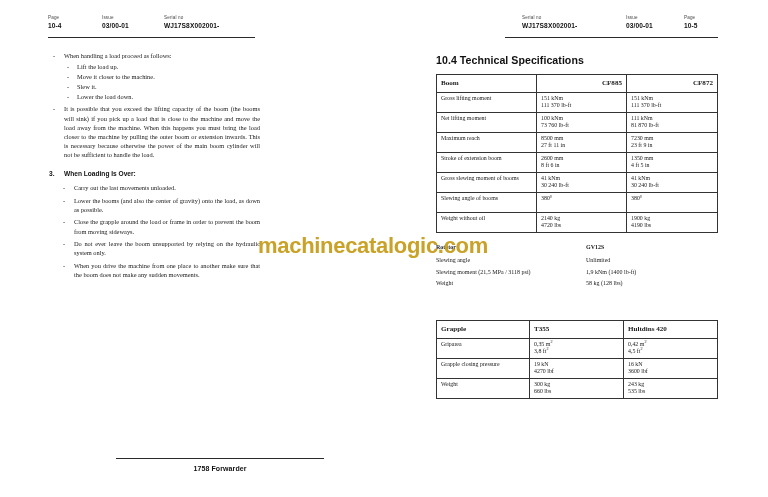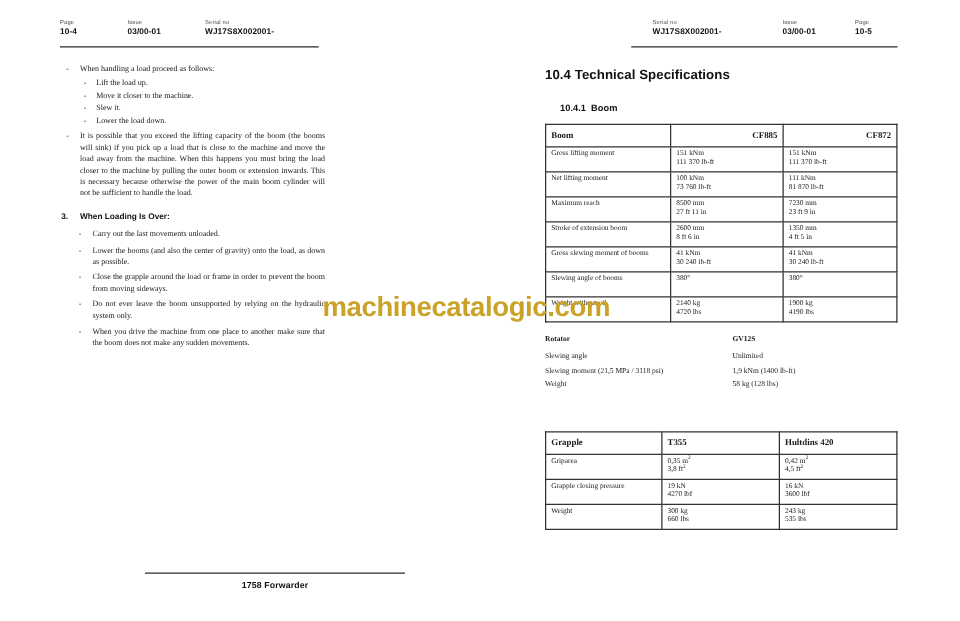--- a/index.html
+++ b/index.html
@@ -297,23 +297,20 @@
         <span class="hdr-label">Page</span>
         <span class="hdr-value">10-5</span>
       </div>
     </div>
     <div class="rule-top"></div>
 
     <div class="body-right">
 
       <div class="h2">10.4 Technical Specifications</div>
 
-      <div class="h3">
-        <span class="h3num">10.4.1</span><span>Boom</span>
-      </div>
 
       <table class="spec">
         <colgroup>
             <col class="col-a">
             <col class="col-b">
             <col class="col-c">
           </colgroup>
         <thead>
           <tr>
             <th class="c1">Boom</th>

